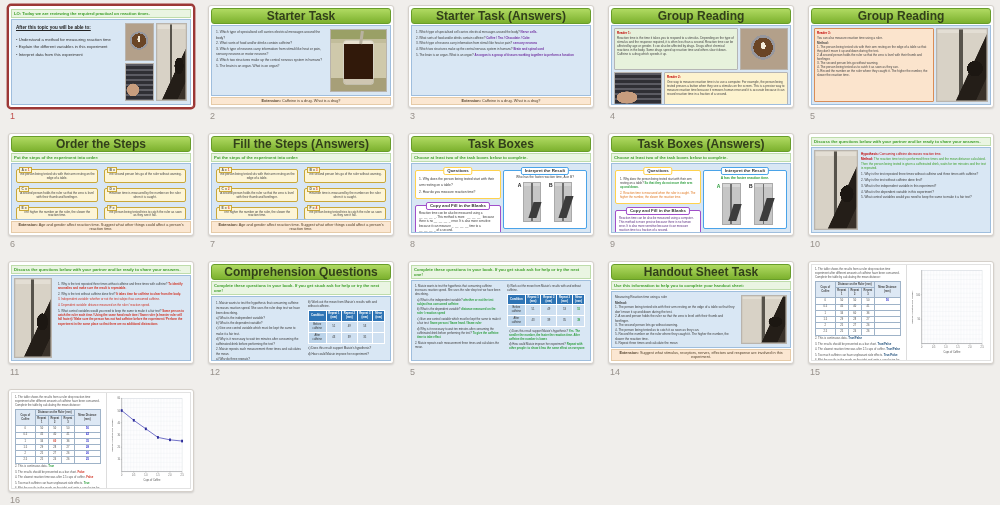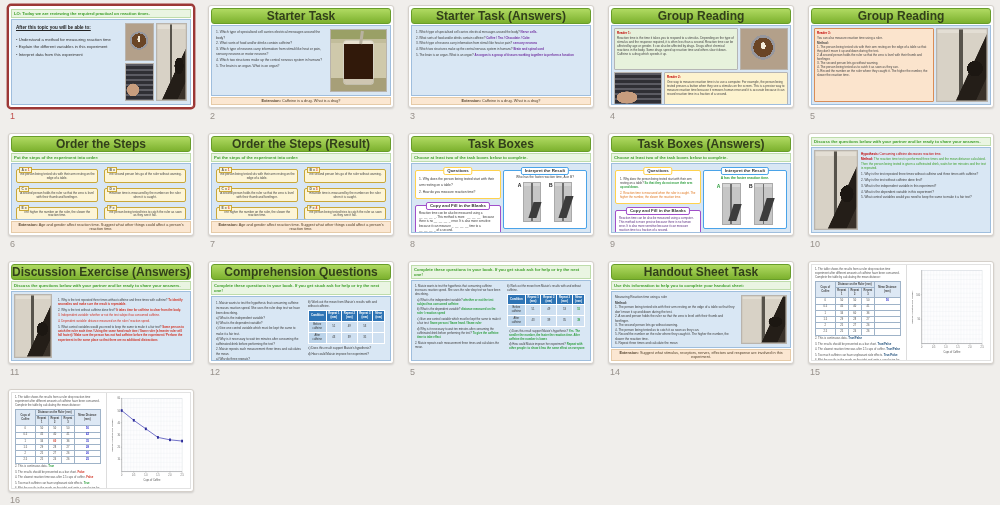--- a/index.html
+++ b/index.html
@@ -186,21 +186,21 @@
           <div class="stepbox"><span class="steptag"><span>D = </span><span class="num"></span></span><span>Reaction time is measured by the number on the ruler when it is caught.</span></div>
           <div class="stepbox"><span class="steptag"><span>E = </span><span class="num"></span></span><span>The higher the number on the ruler, the slower the reaction time.</span></div>
           <div class="stepbox"><span class="steptag"><span>F = </span><span class="num"></span></span><span>The person being tested tries to catch the ruler as soon as they see it fall.</span></div>
         </div>
   </div>
   <div class="ext"><b>Extension:</b> <span>Age and gender affect reaction time. Suggest what other things could affect a person's reaction time.</span></div>
 </div>
 <div class="slidenum" style="left:10px;top:239px">6</div>
 
 <div class="slide" style="left:208px;top:133px">
-  <div class="hdr">Order the Steps (Result)</div>
+  <div class="hdr">Fill the Steps (Answers)</div>
   <div class="lo">Put the steps of the experiment into order:</div>
   <div class="body">
     <div class="stepgrid">
 
     <div class="stepbox"><span class="steptag"><span>A = </span><span class="num">1</span></span><span>The person being tested sits with their arm resting on the edge of a table.</span></div>
           <div class="stepbox"><span class="steptag"><span>B = </span><span class="num">3</span></span><span>The second person lets go of the ruler without warning.</span></div>
           <div class="stepbox"><span class="steptag"><span>C = </span><span class="num">2</span></span><span>A second person holds the ruler so that the zero is level with their thumb and forefinger.</span></div>
           <div class="stepbox"><span class="steptag"><span>D = </span><span class="num">5</span></span><span>Reaction time is measured by the number on the ruler when it is caught.</span></div>
           <div class="stepbox"><span class="steptag"><span>E = </span><span class="num">6</span></span><span>The higher the number on the ruler, the slower the reaction time.</span></div>
           <div class="stepbox"><span class="steptag"><span>F = </span><span class="num">4</span></span><span>The person being tested tries to catch the ruler as soon as they see it fall.</span></div>
@@ -297,21 +297,20 @@
 3. What is the independent variable in this experiment?
 4. What is the dependent variable in this experiment?
 5. What control variables would you need to keep the same to make it a fair test?</div>
       </div>
     </div>
   </div>
 </div>
 <div class="slidenum" style="left:810px;top:239px">10</div>
 
 <div class="slide" style="left:8px;top:261px">
-  <div class="hdr">Discussion Exercise (Answers)</div>
   <div class="lo">Discuss the questions below with your partner and be ready to share your answers.</div>
   <div class="body">
     <div class="flexrow">
       <div class="photo ph-door" style="width:36px"></div>
       <div class="qa ans-red" style="flex:1;font-size:2.9px">
 
       <div class="qa-item"><span class="q">1. Why is the test repeated three times without caffeine and three times with caffeine?</span> <span class="a">To identify anomalies and make sure the result is repeatable.</span></div>
             <div class="qa-item"><span class="q">2. Why is the test without caffeine done first?</span> <span class="a">It takes time for caffeine to clear from the body.</span></div>
             <div class="qa-item"><span class="q red">3. Independent variable: whether or not the test subject has consumed caffeine.</span> <span class="a"></span></div>
             <div class="qa-item"><span class="q red">4. Dependent variable: distance measured on the ruler / reaction speed.</span> <span class="a"></span></div>

